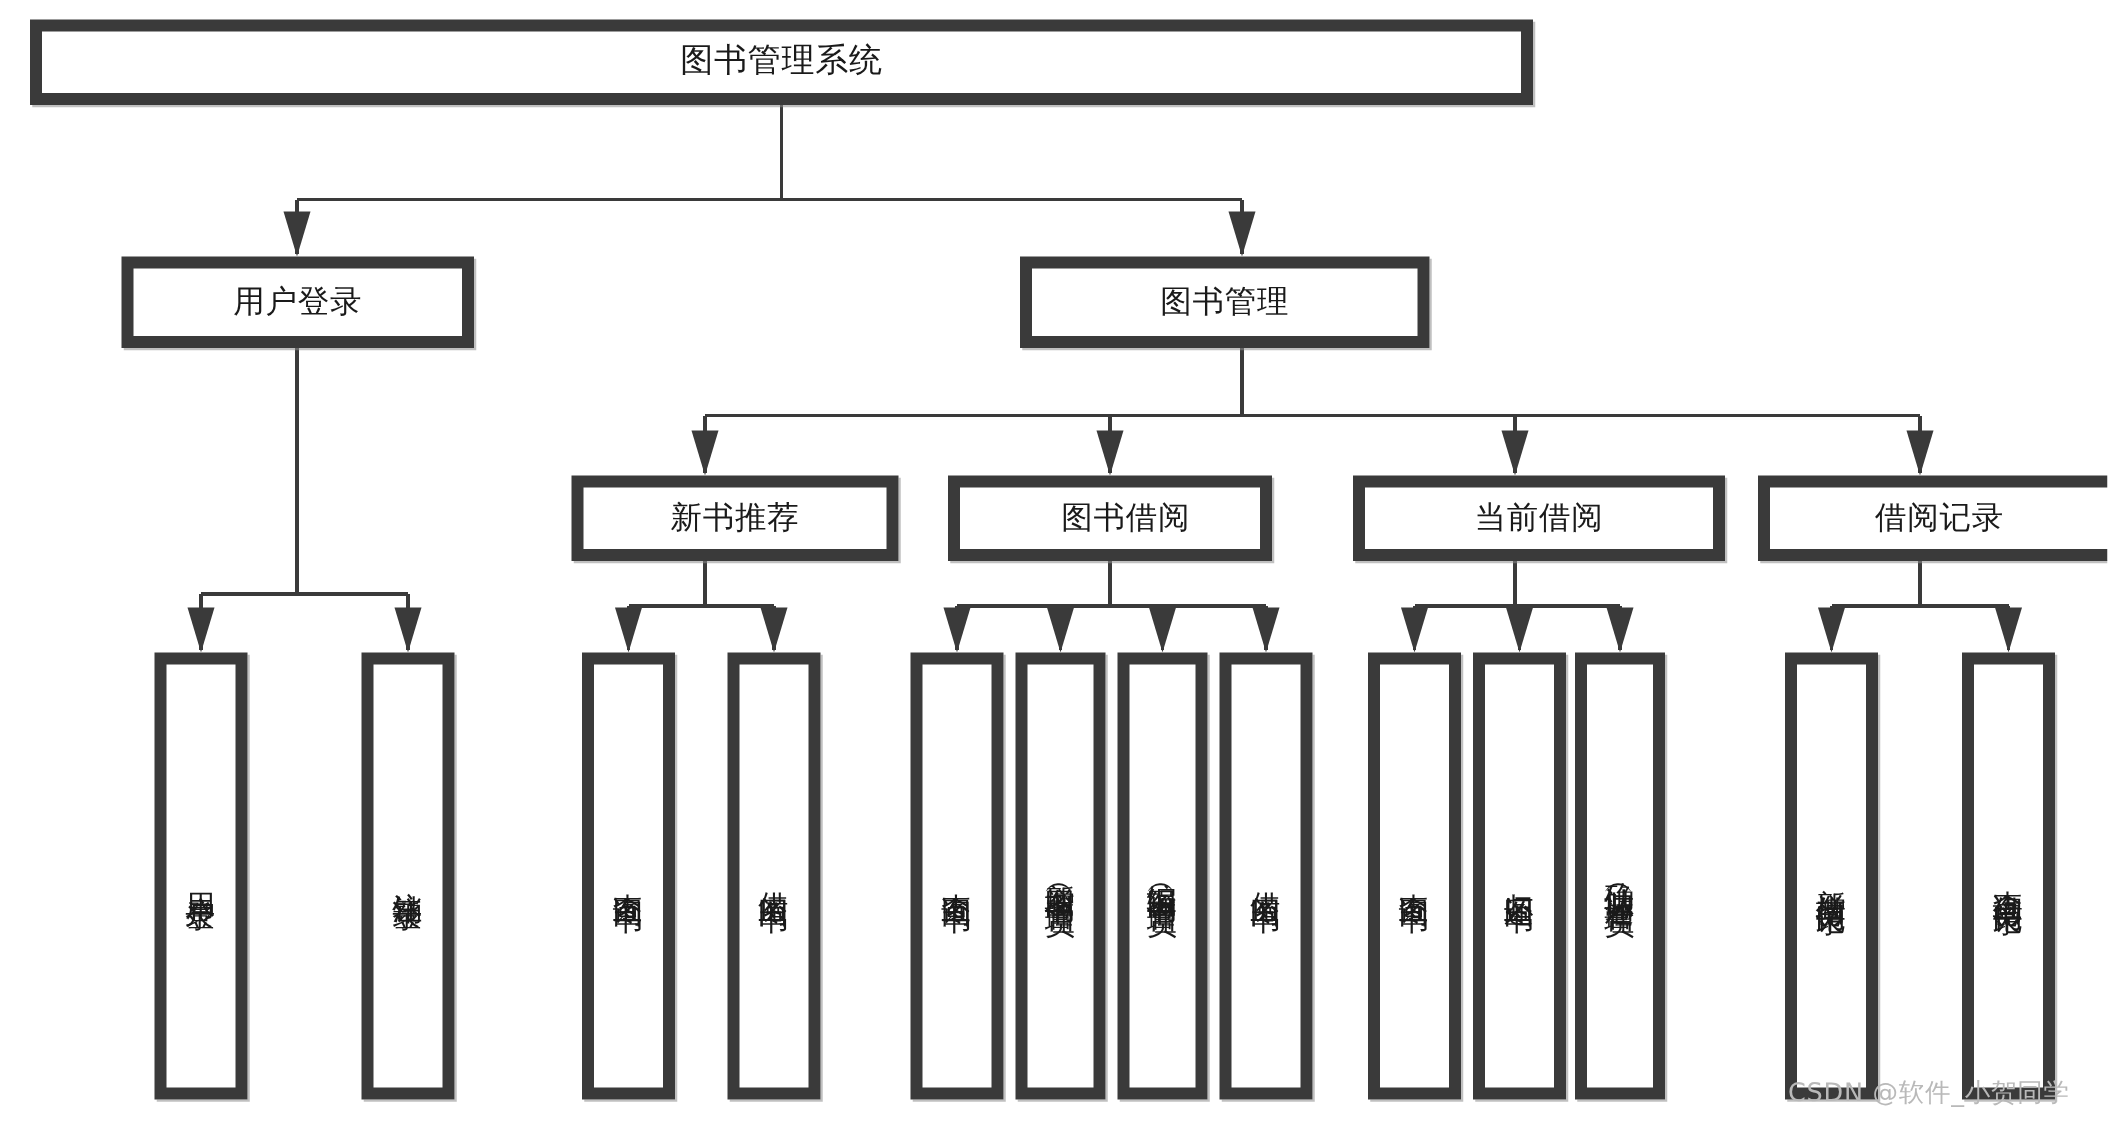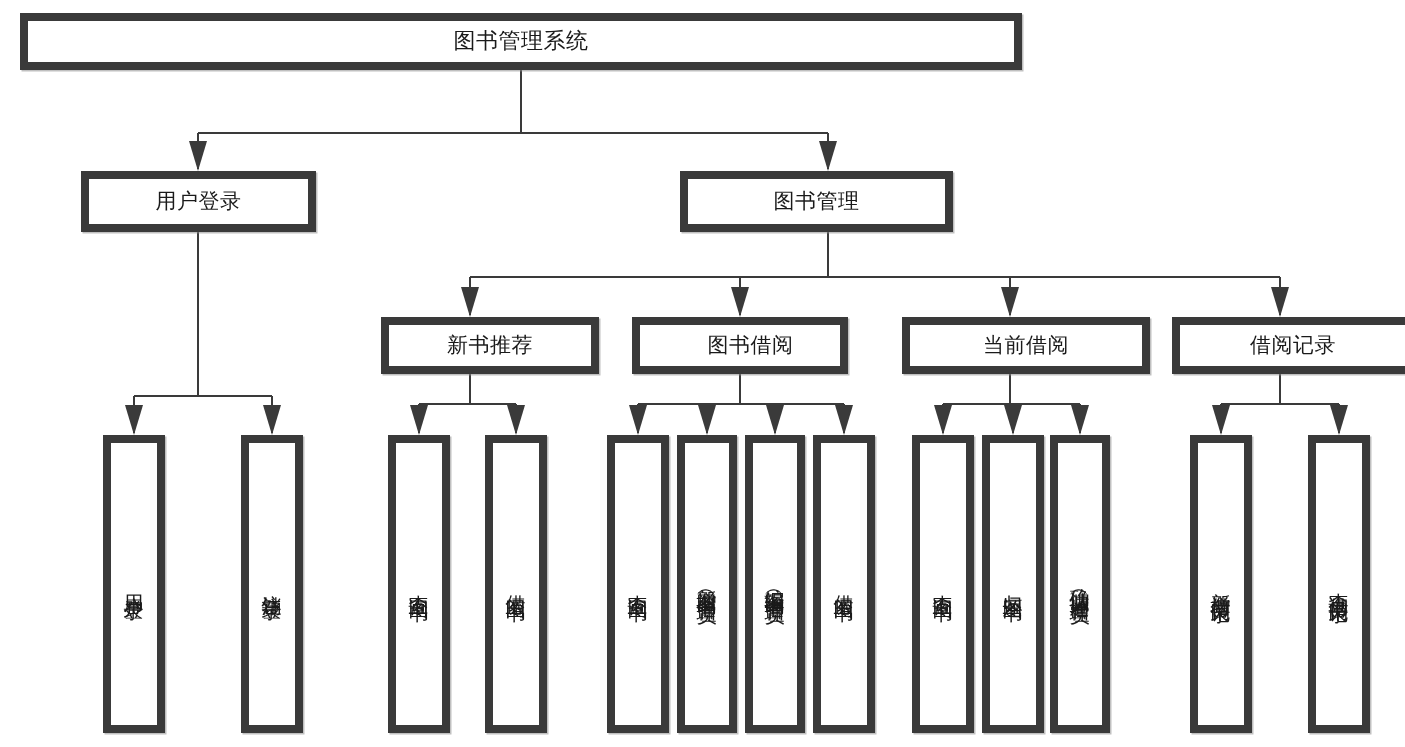--- a/index.html
+++ b/index.html
@@ -184,13 +184,14 @@
       <div class="node-box node-vertical" style="left: 1050px; top: 435px; width: 60px; height: 298px; border-color: rgb(58, 58, 58);">
         <span class="node-label" style="color: rgb(26, 26, 26);">确认归还（管理员）</span>
       </div>
       <div class="node-box node-vertical" style="left: 1190px; top: 435px; width: 62px; height: 298px; border-color: rgb(58, 58, 58);">
         <span class="node-label" style="color: rgb(26, 26, 26);">新增借阅记录</span>
       </div>
       <div class="node-box node-vertical" style="left: 1308px; top: 435px; width: 62px; height: 298px; border-color: rgb(58, 58, 58);">
         <span class="node-label" style="color: rgb(26, 26, 26);">查询借阅记录</span>
       </div>
     </div>
+  <div class="watermark" style="left: 1192px; top: 717px; color: rgb(185, 185, 185);">CSDN @软件_小贺同学</div>
 </div>
 
 </body></html>

